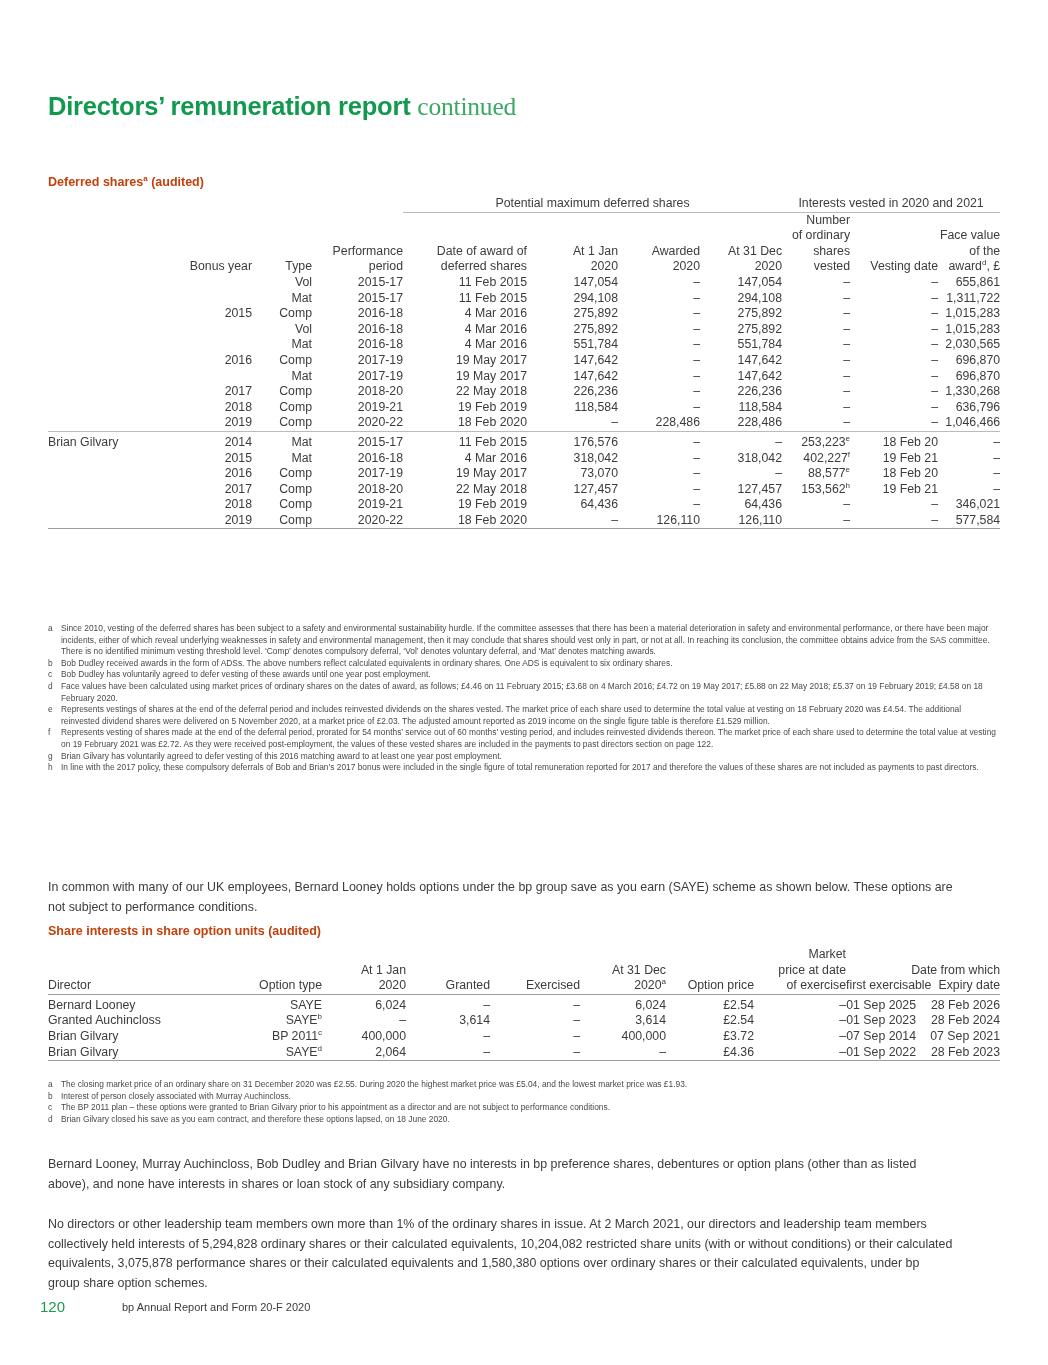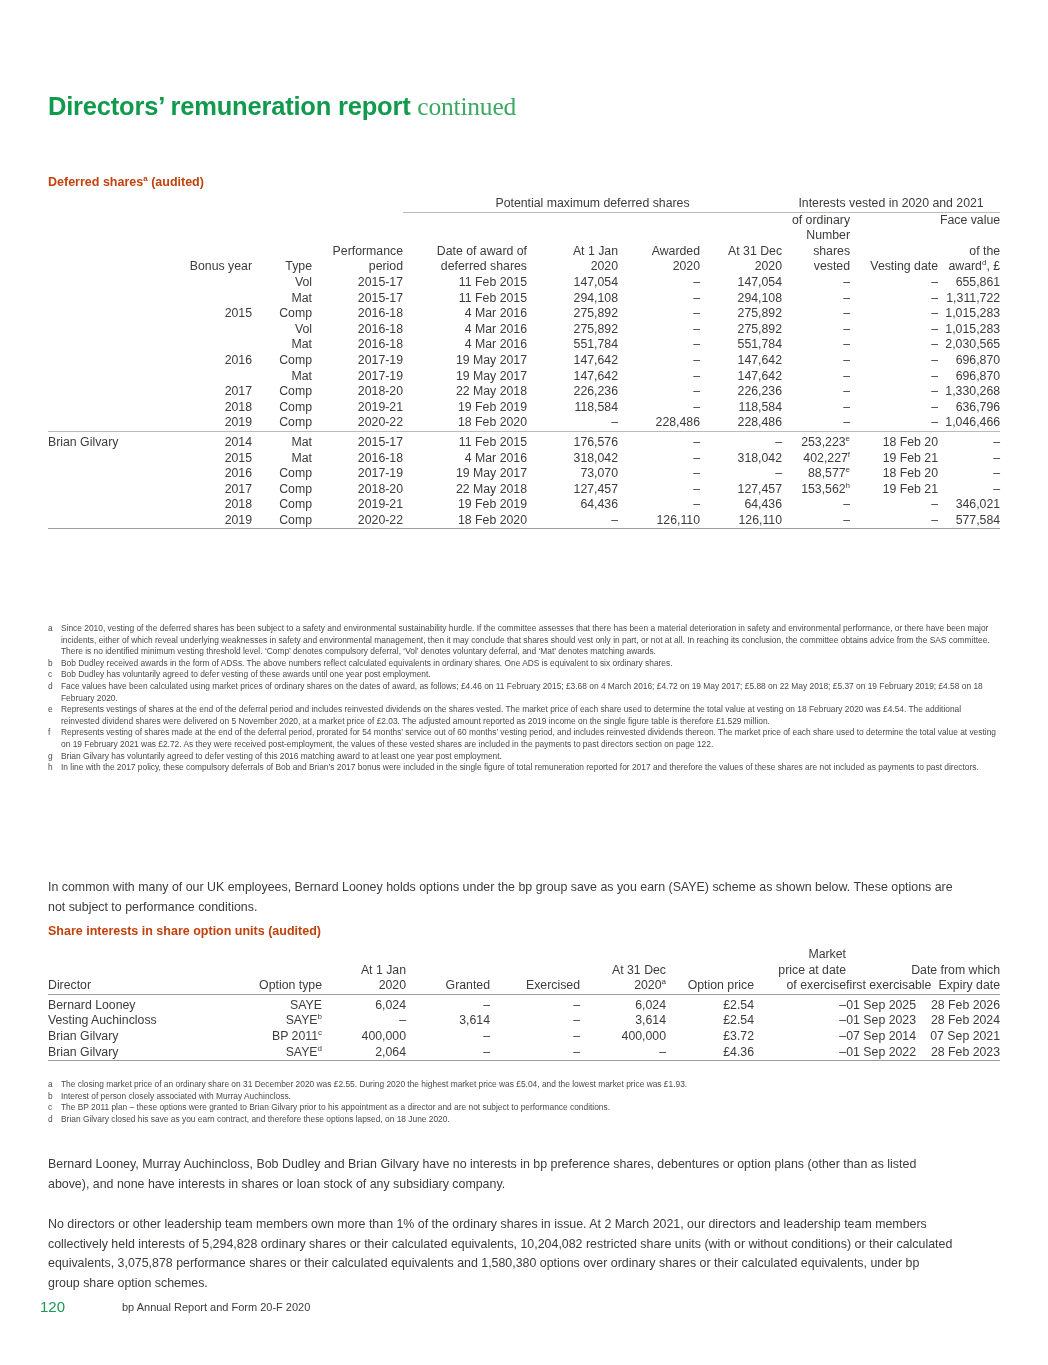--- a/index.html
+++ b/index.html
@@ -168,36 +168,36 @@
 
         <tr>
           <td></td>
               <td></td>
               <td></td>
               <td></td>
               <td></td>
           <td></td>
               <td></td>
               <td></td>
+          <td class="r">Number</td>
+          <td></td>
+          <td></td>
+        </tr>
+        <tr>
+          <td></td>
+              <td></td>
+              <td></td>
+              <td></td>
+              <td></td>
+          <td></td>
+              <td></td>
+              <td></td>
           <td class="r">of ordinary</td>
           <td></td>
           <td class="r">Face value</td>
-        </tr>
-        <tr>
-          <td></td>
-              <td></td>
-              <td></td>
-              <td></td>
-              <td></td>
-          <td></td>
-              <td></td>
-              <td></td>
-          <td class="r">Number</td>
-          <td></td>
-          <td></td>
         </tr>
         <tr>
           <td></td>
               <td></td>
               <td></td>
           <td class="r">Performance</td>
           <td class="r">Date of award of</td>
           <td class="r">At 1 Jan</td>
           <td class="r">Awarded</td>
           <td class="r">At 31 Dec</td>
@@ -509,21 +509,21 @@
               <td class="r thickline" style="padding-top: 3px;">6,024</td>
               <td class="r thickline" style="padding-top: 3px;">–</td>
               <td class="r thickline" style="padding-top: 3px;">–</td>
               <td class="r thickline" style="padding-top: 3px;">6,024</td>
               <td class="r thickline" style="padding-top: 3px;">£2.54</td>
               <td class="r thickline" style="padding-top: 3px;">–</td>
               <td class="r thickline" style="padding-top: 3px;">01 Sep 2025</td>
               <td class="r thickline" style="padding-top: 3px;">28 Feb 2026</td>
             </tr>
             <tr>
-              <td class="l " style="">Vesting Auchincloss</td>
+              <td class="l " style="">Granted Auchincloss</td>
               <td class="r " style="">SAYE<sup class="fn">b</sup></td>
               <td class="r " style="">–</td>
               <td class="r " style="">3,614</td>
               <td class="r " style="">–</td>
               <td class="r " style="">3,614</td>
               <td class="r " style="">£2.54</td>
               <td class="r " style="">–</td>
               <td class="r " style="">01 Sep 2023</td>
               <td class="r " style="">28 Feb 2024</td>
             </tr>

